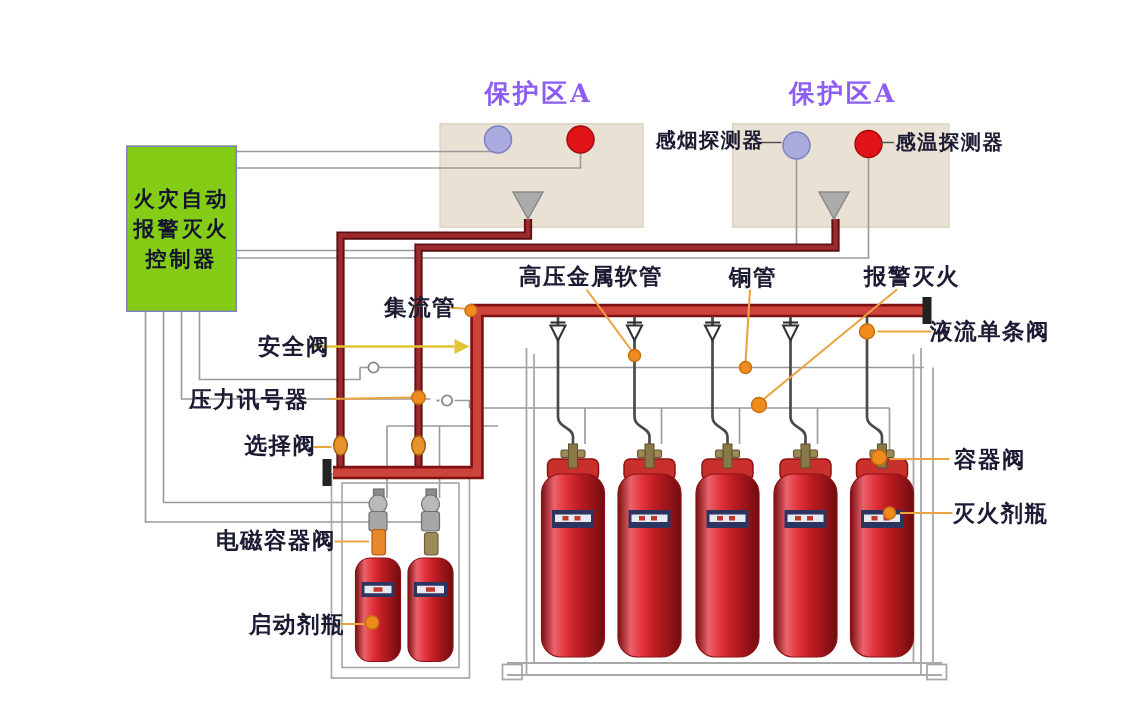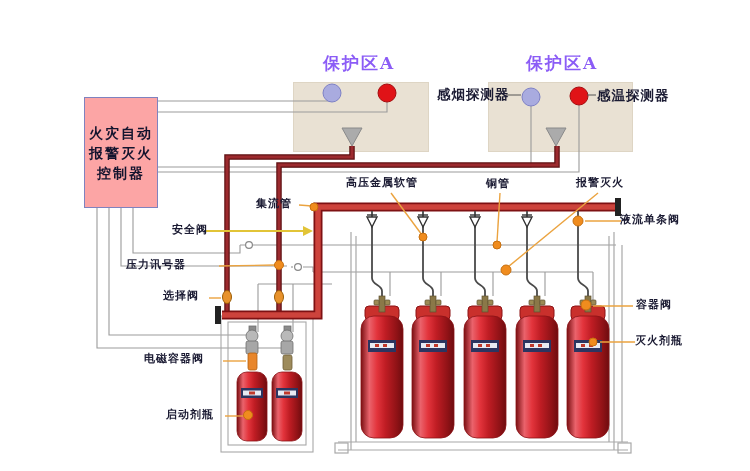--- a/index.html
+++ b/index.html
@@ -1,27 +1,27 @@
 <!DOCTYPE html>
 <html><head>
 <meta charset="utf-8">
 <style>
   html,body{margin:0;padding:0;background:#ffffff;}
   .stage{position:relative;width:750px;height:471px;background:#ffffff;overflow:hidden;
          font-family:"DejaVu Serif","Liberation Serif",serif;}
   .box{position:absolute;box-sizing:border-box;}
-  .controller{left:84px;top:97px;width:74px;height:111px;background:#fca5a5;
+  .controller{left:84px;top:97px;width:74px;height:111px;background:#84cc16;
               border:1px solid #7f82bf;display:flex;flex-direction:column;justify-content:center;
               align-items:center;gap:6px;z-index:1;}
   .controller span{font-size:14px;font-weight:700;color:#14142e;letter-spacing:2px;line-height:1;}
   .zonebox{background:#e9e1d3;border:1px solid #ded5c4;z-index:1;}
   .zone-a{left:293px;top:82px;width:136px;height:70px;}
   .zone-b{left:488px;top:82px;width:145px;height:70px;}
   svg.overlay{position:absolute;left:0;top:0;z-index:2;}
-  .lbl{position:absolute;z-index:3;font-weight:700;color:#1b1b33;font-size:11px;
+  .lbl{position:absolute;z-index:3;font-weight:700;color:#1b1b33;font-size:15px;
        letter-spacing:1px;white-space:nowrap;line-height:1;}
   .lbl.big{font-size:17px;letter-spacing:2px;color:#8b5cf6;}
 </style>
 </head>
 <body>
 
 <div class="stage">
 
   <div class="box controller">
     <span>火灾自动</span>

